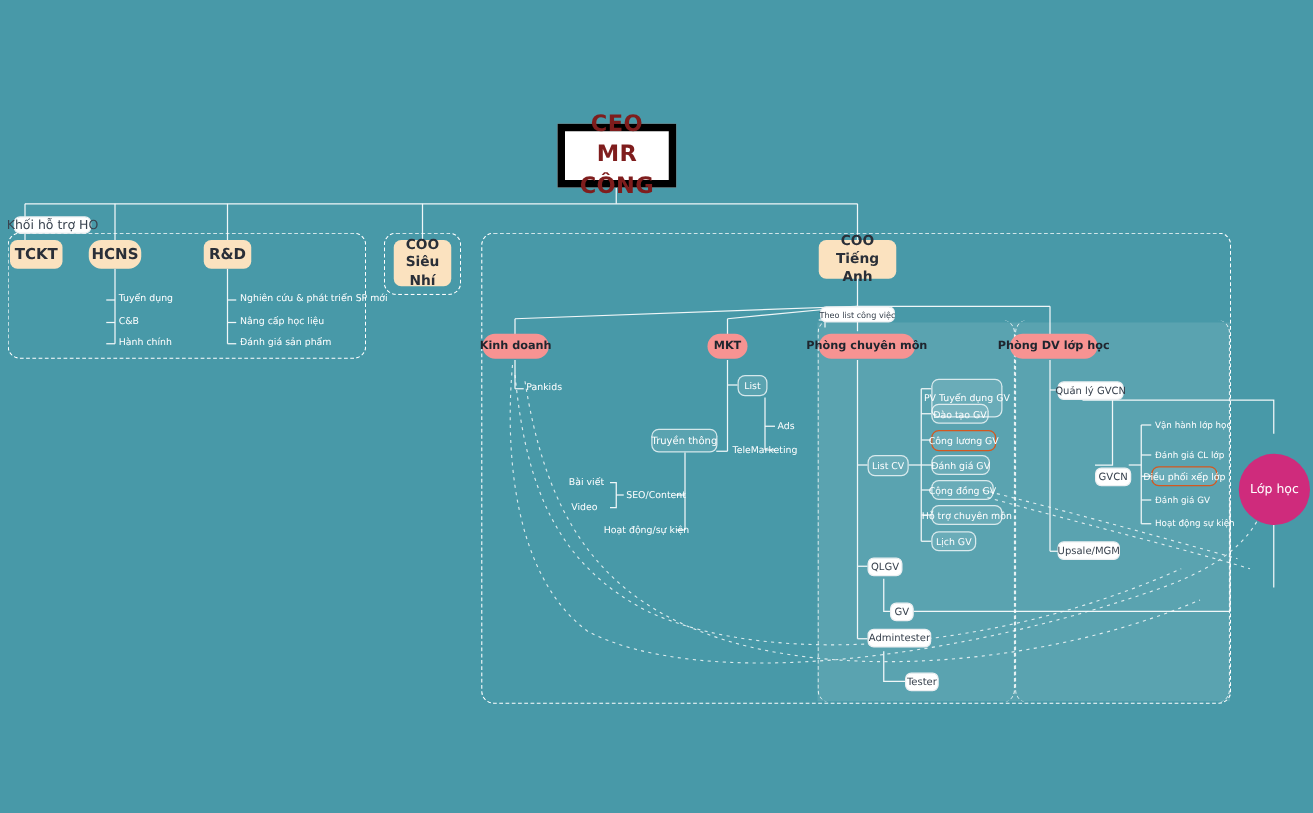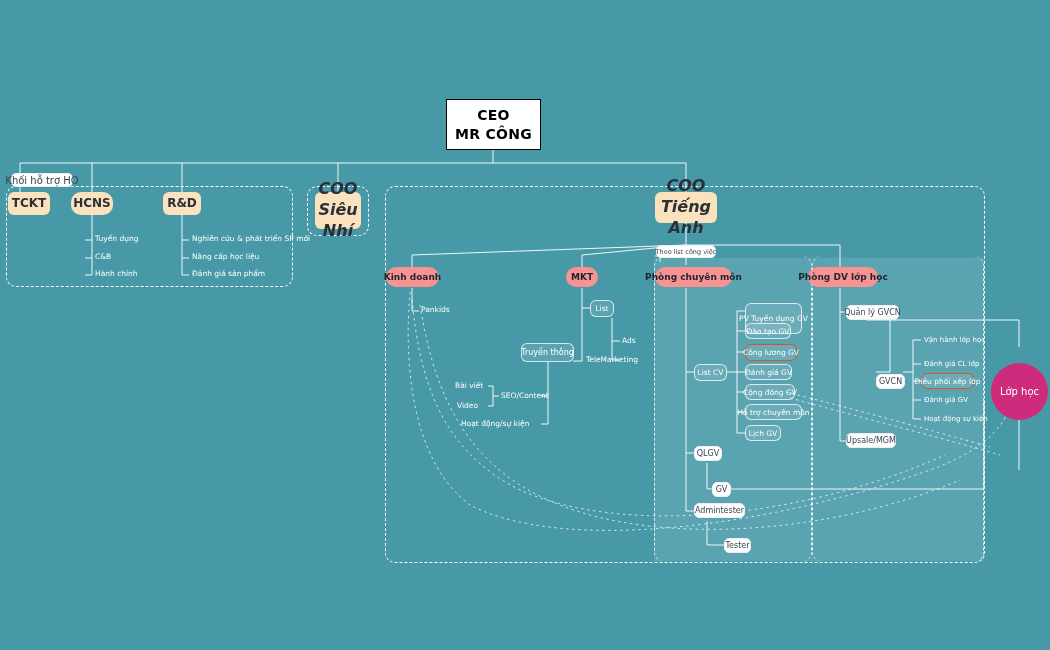--- a/index.html
+++ b/index.html
@@ -9,32 +9,32 @@
     font-family:"DejaVu Sans","Liberation Sans",sans-serif;
     overflow:hidden;
     position:relative;
   }
   #root{position:absolute;left:0;top:0;width:1050px;height:650px;}
   svg.layer{position:absolute;left:0;top:0;width:1050px;height:650px;pointer-events:none;}
   .node{position:absolute;box-sizing:border-box;display:flex;align-items:center;justify-content:center;text-align:center;}
 
   
   .ceo{
-    background:#ffffff;color:#000000;
-    border:1px solid #000000;
-    font-size:14px;font-weight:bold;line-height:1.35;
+    background:#ffffff;color:#7f1d1d;
+    border:6px solid #000000;
+    font-size:18px;font-weight:bold;line-height:1.35;
     letter-spacing:.3px;
   }
   
   .cream{
     background:#fbe2bf;color:#2a2f38;
     border-radius:6px;
     font-size:12px;font-weight:bold;line-height:1.3;
   }
-  .cream.big{font-size:16px;font-style:italic;}
+  .cream.big{font-size:11px;}
   
   .pink{
     background:#f79392;color:#1f252e;
     border-radius:14px;
     font-size:9px;font-weight:bold;
     padding:0 6px;white-space:nowrap;
   }
   
   .wbox{
     background:#ffffff;color:#39434f;
@@ -274,21 +274,21 @@
     </div>
   <div class="tlabel" style="left:501px;top:391px;">
       <span>SEO/Content</span>
     </div>
   <div class="tlabel" style="left:455px;top:381px;">
       <span>Bài viết</span>
     </div>
   <div class="tlabel" style="left:457px;top:401px;">
       <span>Video</span>
     </div>
-  <div class="tlabel" style="left:461px;top:419px;">
+  <div class="tlabel" style="left:483px;top:419px;">
       <span>Hoạt động/sự kiện</span>
     </div>
 
   <div class="node obox" style="left:694px;top:364px;width:33px;height:17px;">
       <span>List CV</span>
     </div>
 
   <div class="node obox" style="left:745px;top:303px;width:57px;height:31px;">
       <span>PV Tuyển dụng GV</span>
     </div>

